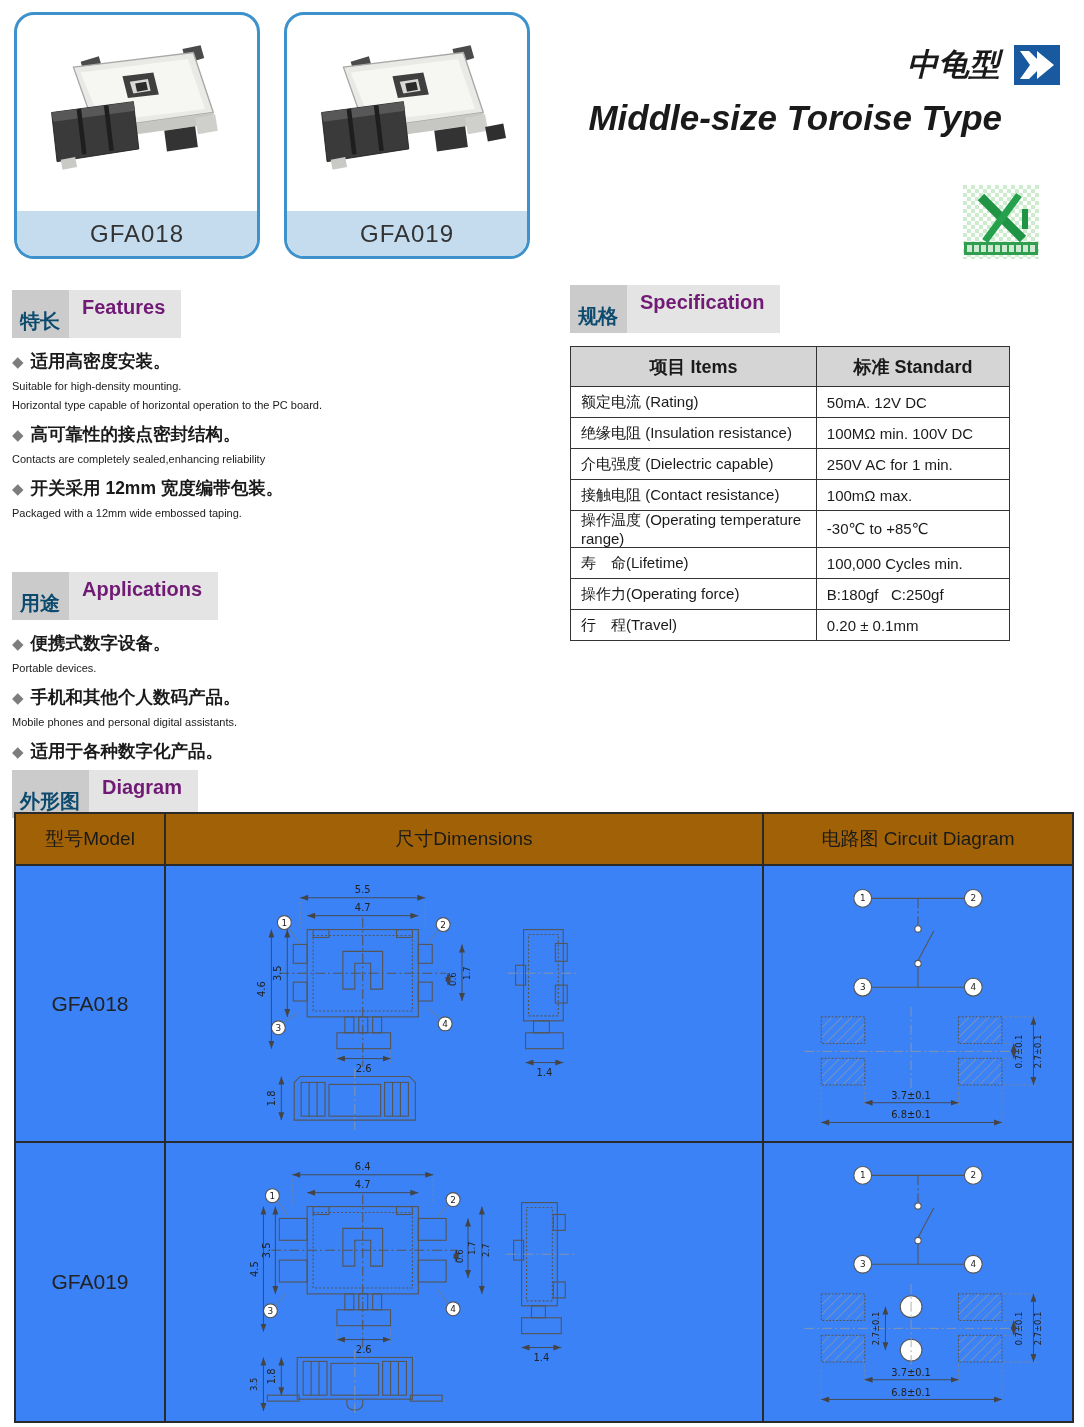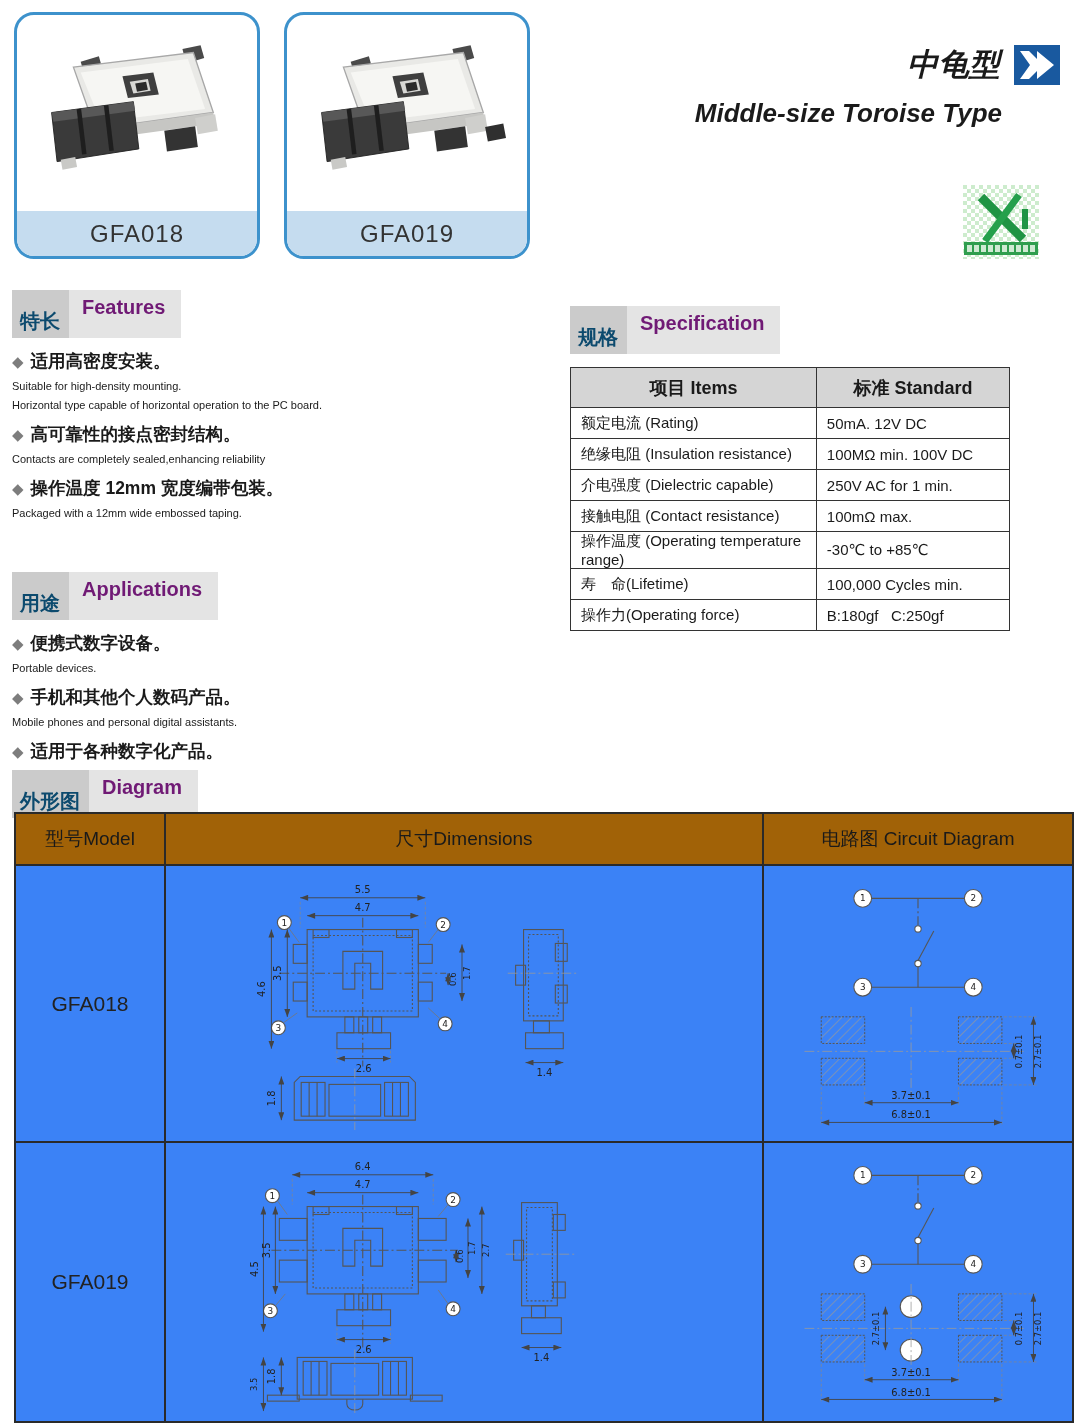--- a/index.html
+++ b/index.html
@@ -12,27 +12,27 @@
           display:flex; flex-direction:column; }
   #card1 { left:14px; } #card2 { left:284px; }
   .card .img { flex:1; display:flex; align-items:center; justify-content:center; }
   .card .band { height:45px; background:#c5dcef; display:flex; align-items:center;
                 justify-content:center; font-size:24px; color:#333; letter-spacing:1px; }
 
   
   .title-block { position:absolute; top:44px; right:24px; text-align:right; }
   .tb-row { display:flex; align-items:center; justify-content:flex-end; gap:14px; }
   .t-cn { font-size:31px; font-weight:bold; font-style:italic; }
-  .t-en { font-size:26px; font-weight:bold; font-style:italic; margin-top:12px; margin-right:58px; }
+  .t-en { font-size:35px; font-weight:bold; font-style:italic; margin-top:12px; margin-right:58px; }
   .logo { position:absolute; top:185px; right:45px; width:76px; height:74px; }
 
   
   .sec { position:absolute; left:12px; width:545px; }
   #features { top:290px; } #applications { top:572px; } #diagram-h { top:770px; }
-  #spec { position:absolute; left:570px; top:306px; width:440px; }
+  #spec { position:absolute; left:570px; top:285px; width:440px; }
   .sec-h { display:inline-flex; font-weight:bold; font-size:20px; line-height:1; }
   .sec-h .cn { background:#cbcbcb; color:#0c4a6e; padding:21px 9px 7px 8px; }
   .sec-h .en { background:#e4e4e4; color:#701a75; padding:7px 16px 7px 13px; }
   .li-cn { margin:11px 0 0; font-size:17.5px; font-weight:bold; }
   .blt { color:#7d7d7d; margin-right:7px; font-size:15px; }
   .li-en { margin:7px 0 0; font-size:11px; }
 
   
   .spec-table { border-collapse:collapse; width:100%; margin-top:13px; }
   .spec-table th, .spec-table td { border:1px solid #333; }
@@ -158,21 +158,21 @@
   <div class="sec" id="features">
     <div class="sec-h">
       <span class="cn">特长</span>
       <span class="en">Features</span>
     </div>
     <div class="li-cn"><span class="blt">◆</span><span>适用高密度安装。</span></div>
     <div class="li-en">Suitable for high-density mounting.</div>
     <div class="li-en">Horizontal type capable of horizontal operation to the PC board.</div>
     <div class="li-cn"><span class="blt">◆</span><span>高可靠性的接点密封结构。</span></div>
     <div class="li-en">Contacts are completely sealed,enhancing reliability</div>
-    <div class="li-cn"><span class="blt">◆</span><span>操作温度 12mm 宽度编带包装。</span></div>
+    <div class="li-cn"><span class="blt">◆</span><span>开关采用 12mm 宽度编带包装。</span></div>
     <div class="li-en">Packaged with a 12mm wide embossed taping.</div>
   </div>
 
   <div id="spec">
     <div class="sec-h">
       <span class="cn">规格</span>
       <span class="en">Specification</span>
     </div>
     <table class="spec-table">
       <colgroup>
@@ -206,20 +206,24 @@
             <td>操作温度 (Operating temperature range)</td>
             <td class="std">-30℃ to +85℃</td>
           </tr>
         <tr>
             <td>寿　命(Lifetime)</td>
             <td class="std">100,000 Cycles min.</td>
           </tr>
         <tr>
             <td>操作力(Operating force)</td>
             <td class="std">B:180gf   C:250gf</td>
+          </tr>
+        <tr>
+            <td>行　程(Travel)</td>
+            <td class="std">0.20 ± 0.1mm</td>
           </tr>
       </tbody>
     </table>
   </div>
 
   <div class="sec" id="applications">
     <div class="sec-h">
       <span class="cn">用途</span>
       <span class="en">Applications</span>
     </div>

